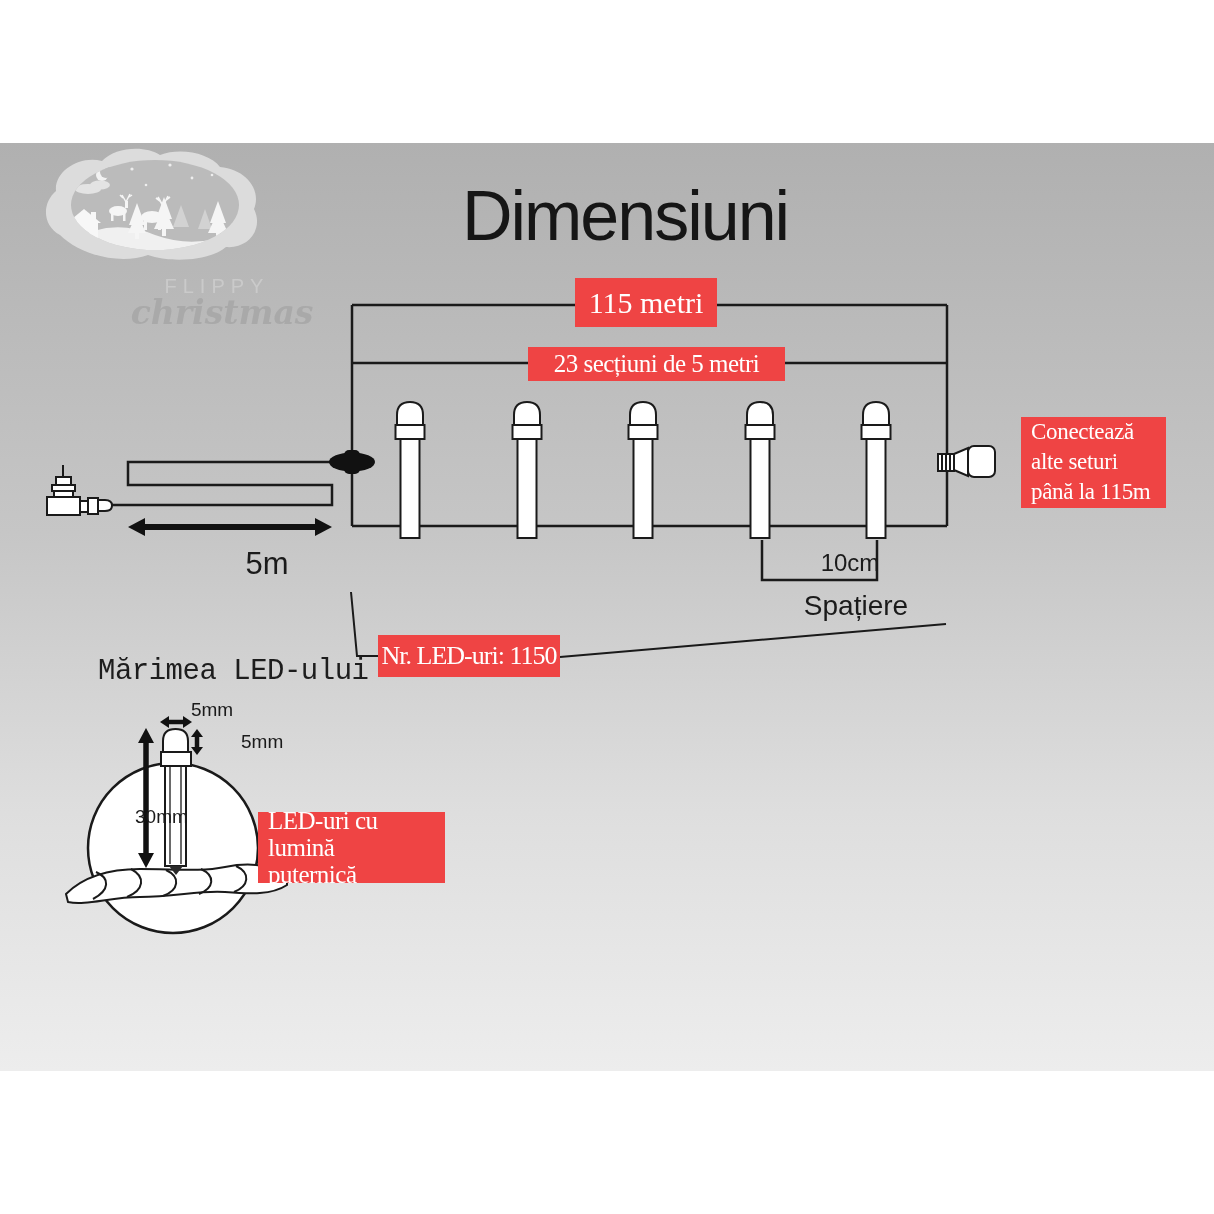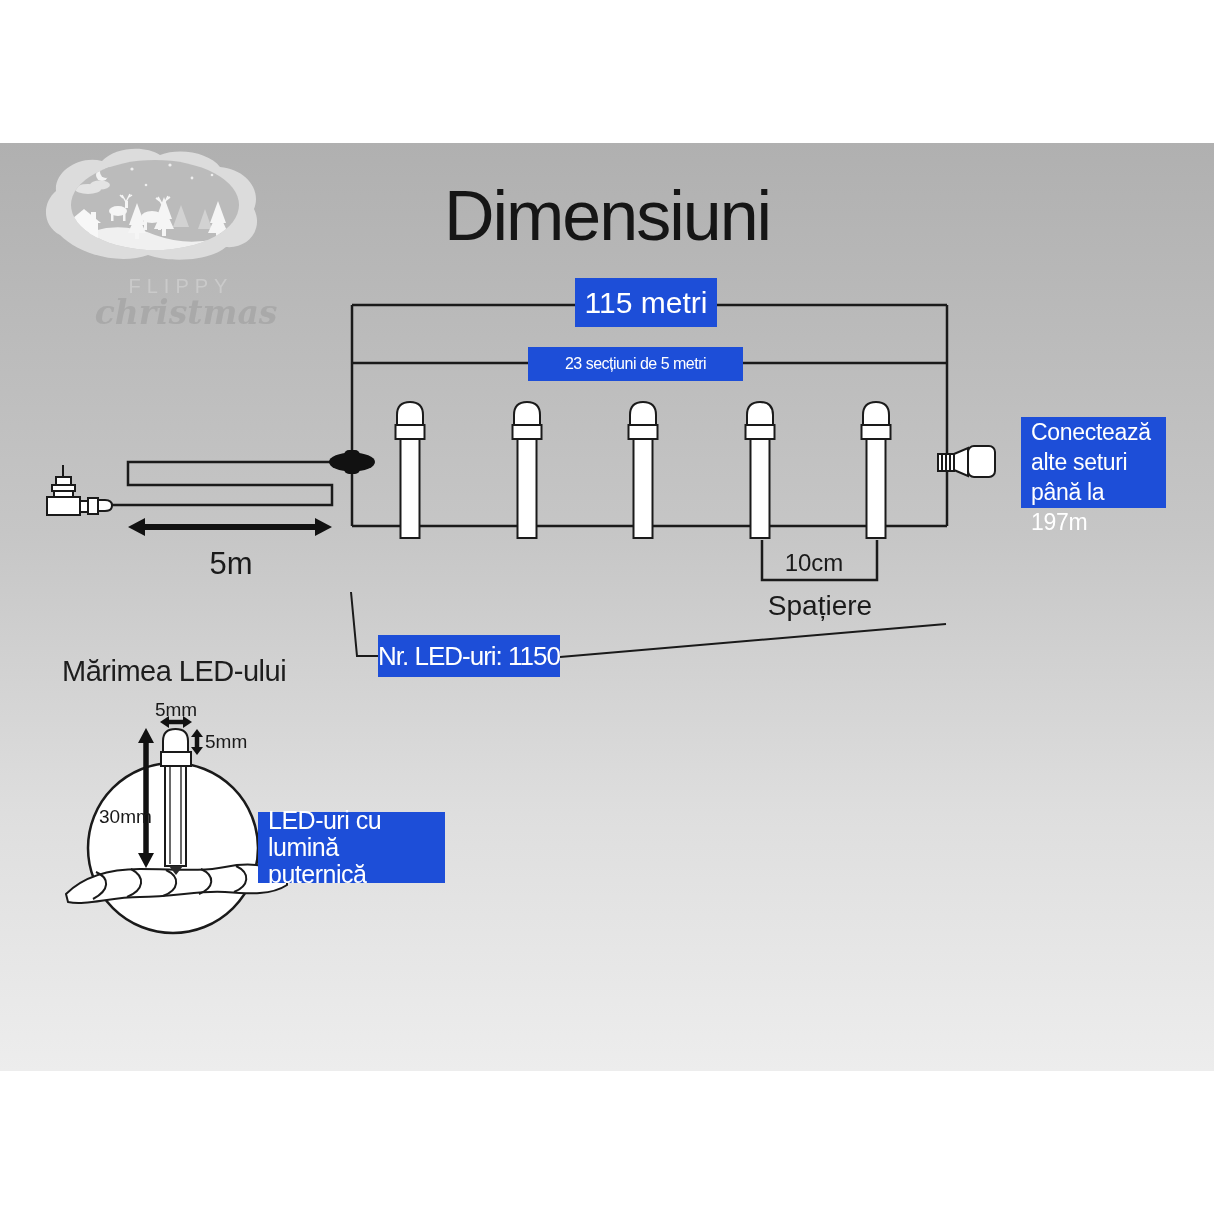--- a/index.html
+++ b/index.html
@@ -8,40 +8,40 @@
     background:#ffffff;
     font-family:"Liberation Sans","DejaVu Sans",sans-serif;
     color:#1a1a1a;
   }
   .gray-band{
     position:absolute;left:0;top:143px;width:1214px;height:928px;
     background:linear-gradient(to bottom,#b0b0b0 0%,#c6c6c6 42%,#dedede 72%,#ededed 100%);
   }
   svg.diagram{position:absolute;left:0;top:0;z-index:2;}
   .label-box{
-    position:absolute;z-index:3;background:#1d4ed8;color:#ffffff;
-    display:flex;align-items:center;justify-content:center;
+    position:absolute;z-index:3;background:#ef4444;color:#ffffff;
+    display:flex;align-items:center;justify-content:center;font-family:Liberation Serif, serif;
   }
   .label-box.left-align{justify-content:flex-start;flex-direction:column;align-items:flex-start;}
-  .txt{position:absolute;z-index:4;white-space:nowrap;}
+  .txt{position:absolute;z-index:4;white-space:nowrap;padding-left:36px;}
   .title{
     left:0;right:0;top:176px;text-align:center;
     font-size:70px;letter-spacing:-2px;color:#161616;font-weight:400;
   }
   .box-115{left:575px;top:278px;width:142px;height:49px;font-size:30px;}
-  .box-23{left:528px;top:347px;width:215px;height:34px;font-size:16px;letter-spacing:-0.5px;}
+  .box-23{left:528px;top:347px;width:257px;height:34px;font-size:25px;letter-spacing:-0.5px;}
   .box-connect{left:1021px;top:417px;width:145px;height:91px;font-size:23px;line-height:30px;letter-spacing:-0.3px;padding:0;}
   .box-connect .line{margin-left:10px;}
   .box-nrled{left:378px;top:635px;width:182px;height:42px;font-size:26px;letter-spacing:-1px;}
   .box-ledlight{left:258px;top:812px;width:187px;height:71px;font-size:25px;line-height:27px;letter-spacing:-0.5px;}
   .box-ledlight .line{margin-left:10px;}
   .t-5m{left:176px;top:546px;width:110px;text-align:center;font-size:31px;}
   .t-10cm{left:762px;top:549px;width:104px;text-align:center;font-size:24px;}
   .t-spatiere{left:740px;top:590px;width:160px;text-align:center;font-size:28px;}
-  .t-marimea{left:62px;top:655px;font-size:29px;letter-spacing:-0.5px;color:#1d1d1d;}
+  .t-marimea{left:62px;top:655px;font-size:29px;letter-spacing:-0.5px;color:#1d1d1d;font-family:Liberation Mono, monospace;}
   .t-5mm-top{left:136px;top:699px;width:80px;text-align:center;font-size:19px;}
   .t-5mm-right{left:205px;top:731px;font-size:19px;}
   .t-30mm{left:99px;top:806px;font-size:19px;}
   .footer{left:62px;top:991px;font-size:27px;letter-spacing:-0.6px;color:#1b1b1b;}
   .logo-flippy{
     left:96px;top:275px;width:170px;text-align:center;
     font-size:20px;letter-spacing:6px;color:#cacaca;font-weight:400;
   }
   .logo-christmas{
     left:86px;top:293px;width:200px;text-align:center;
@@ -221,21 +221,21 @@
 
   <div class="label-box box-115">
     <span>115 metri</span>
   </div>
   <div class="label-box box-23">
     <span>23 secțiuni de 5 metri</span>
   </div>
   <div class="label-box box-connect left-align">
     <span class="line">Conectează</span>
     <span class="line">alte seturi</span>
-    <span class="line">până la 197m</span>
+    <span class="line">până la 115m</span>
   </div>
   <div class="label-box box-nrled">
     <span>Nr. LED-uri: 1150</span>
   </div>
   <div class="label-box box-ledlight left-align" style="justify-content:center;">
     <span class="line">LED-uri cu lumină</span>
     <span class="line">puternică</span>
   </div>
 
   <div class="txt title">Dimensiuni</div>

